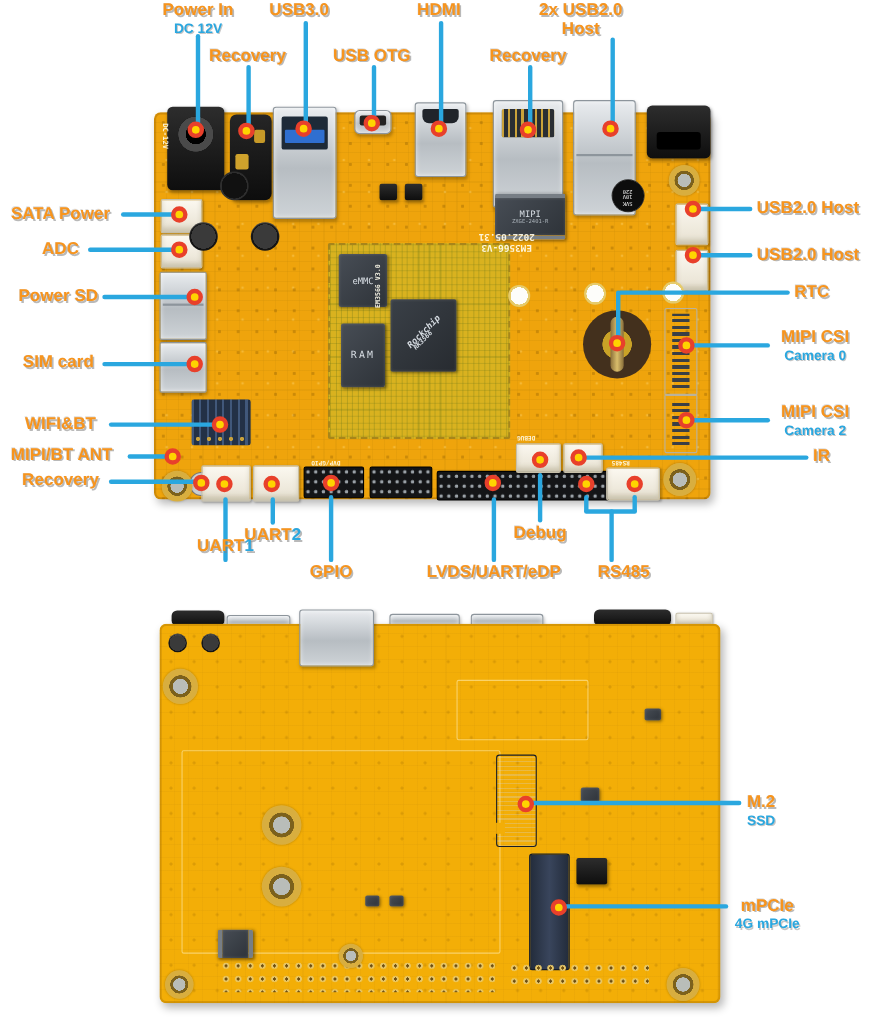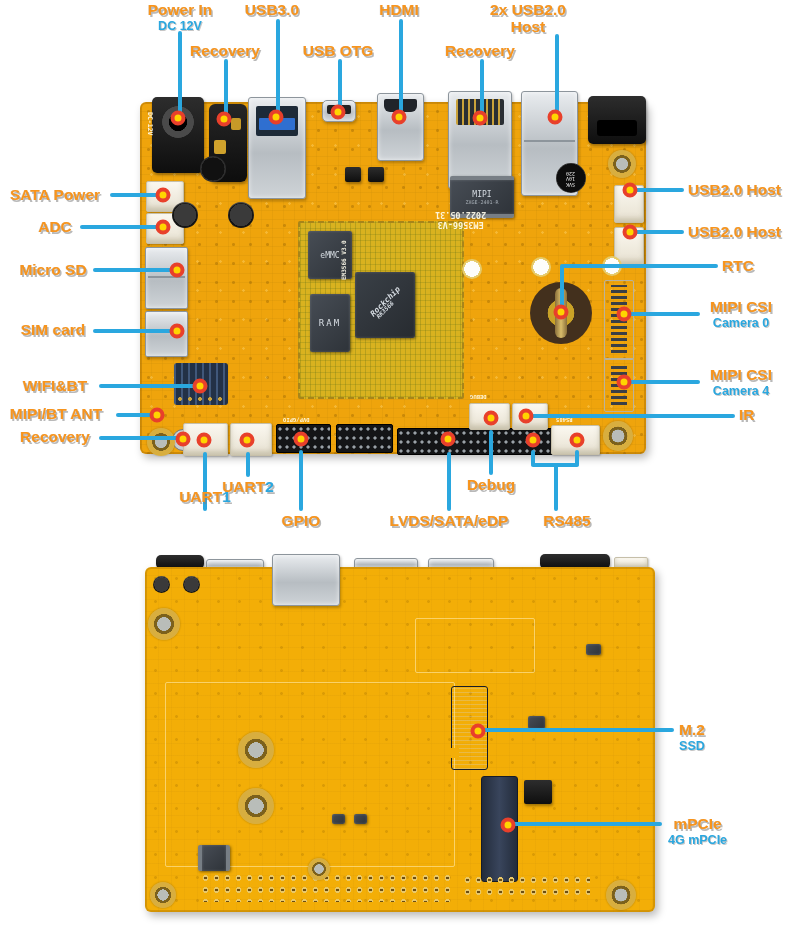--- a/index.html
+++ b/index.html
@@ -252,21 +252,21 @@
       <span class="cl-main">SATA Power</span>
     </div>
     <div class="callout-line" style="left: 80px; top: 225px; width: 80px; height: 4px;"></div>
     <div class="callout-dot" style="left: 163px; top: 227px;"></div>
     <div class="callout-label anchor-c" style="left: 55px; top: 219px;">
       <span class="cl-main">ADC</span>
     </div>
     <div class="callout-line" style="left: 93px; top: 268px; width: 80px; height: 4px;"></div>
     <div class="callout-dot" style="left: 177px; top: 270px;"></div>
     <div class="callout-label anchor-c" style="left: 53px; top: 262px;">
-      <span class="cl-main">Micro SD</span>
+      <span class="cl-main">Power SD</span>
     </div>
     <div class="callout-line" style="left: 93px; top: 329px; width: 80px; height: 4px;"></div>
     <div class="callout-dot" style="left: 177px; top: 331px;"></div>
     <div class="callout-label anchor-c" style="left: 53px; top: 322px;">
       <span class="cl-main">SIM card</span>
     </div>
     <div class="callout-line" style="left: 99px; top: 384px; width: 97px; height: 4px;"></div>
     <div class="callout-dot" style="left: 200px; top: 386px;"></div>
     <div class="callout-label anchor-c" style="left: 55px; top: 378px;">
       <span class="cl-main">WIFI&amp;BT</span>
@@ -300,21 +300,21 @@
     <div class="callout-line" style="left: 628px; top: 312px; width: 72px; height: 4px;"></div>
     <div class="callout-dot" style="left: 624px; top: 314px;"></div>
     <div class="callout-label anchor-c" style="left: 741px; top: 299px;">
       <span class="cl-main">MIPI CSI</span>
       <span class="cl-sub">Camera 0</span>
     </div>
     <div class="callout-line" style="left: 628px; top: 380px; width: 72px; height: 4px;"></div>
     <div class="callout-dot" style="left: 624px; top: 382px;"></div>
     <div class="callout-label anchor-c" style="left: 741px; top: 367px;">
       <span class="cl-main">MIPI CSI</span>
-      <span class="cl-sub">Camera 4</span>
+      <span class="cl-sub">Camera 2</span>
     </div>
     <div class="callout-line" style="left: 530px; top: 414px; width: 205px; height: 4px;"></div>
     <div class="callout-dot" style="left: 526px; top: 416px;"></div>
     <div class="callout-label anchor-l" style="left: 739px; top: 407px;">
       <span class="cl-main">IR</span>
     </div>
     <div class="callout-line" style="left: 246px; top: 452px; width: 4px; height: 25px;"></div>
     <div class="callout-dot" style="left: 247px; top: 440px;"></div>
     <div class="callout-label anchor-c" style="left: 248px; top: 479px;">
       <span class="cl-main">UART<span class="cl-accent">2</span></span>
@@ -325,21 +325,21 @@
       <span class="cl-main">UART<span class="cl-accent">1</span></span>
     </div>
     <div class="callout-line" style="left: 299px; top: 450px; width: 4px; height: 61px;"></div>
     <div class="callout-dot" style="left: 301px; top: 439px;"></div>
     <div class="callout-label anchor-c" style="left: 301px; top: 513px;">
       <span class="cl-main">GPIO</span>
     </div>
     <div class="callout-line" style="left: 447px; top: 452px; width: 4px; height: 59px;"></div>
     <div class="callout-dot" style="left: 448px; top: 439px;"></div>
     <div class="callout-label anchor-c" style="left: 449px; top: 513px;">
-      <span class="cl-main">LVDS/SATA/eDP</span>
+      <span class="cl-main">LVDS/UART/eDP</span>
     </div>
     <div class="callout-line" style="left: 489px; top: 430px; width: 4px; height: 45px;"></div>
     <div class="callout-dot" style="left: 491px; top: 418px;"></div>
     <div class="callout-label anchor-c" style="left: 491px; top: 477px;">
       <span class="cl-main">Debug</span>
     </div>
     <div class="callout-line" style="left: 531px; top: 450px; width: 4px; height: 16px;"></div>
     <div class="callout-line" style="left: 575px; top: 450px; width: 4px; height: 16px;"></div>
     <div class="callout-line" style="left: 531px; top: 463px; width: 48px; height: 4px;"></div>
     <div class="callout-line" style="left: 554px; top: 463px; width: 4px; height: 48px;"></div>

